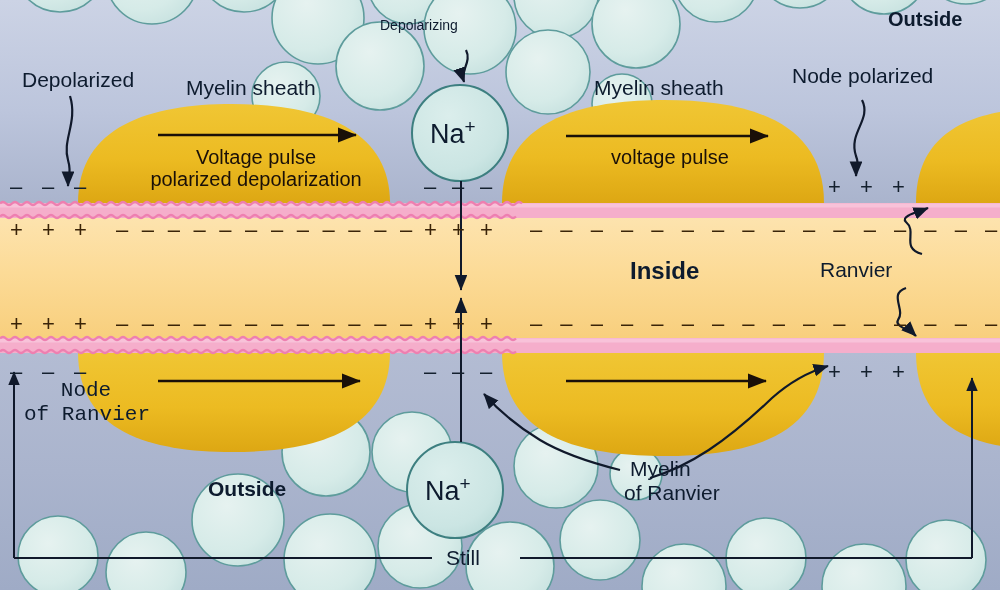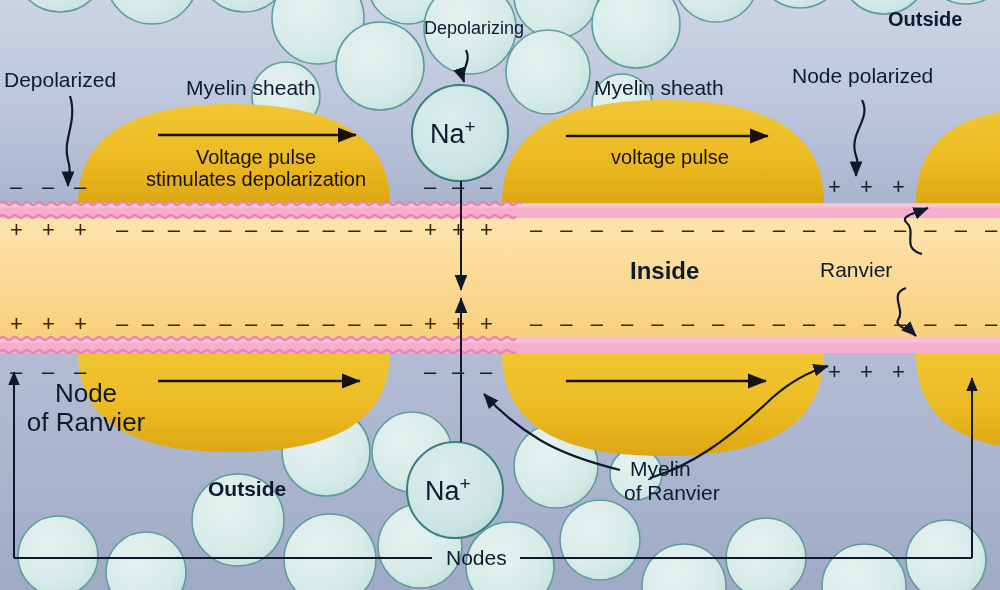--- a/index.html
+++ b/index.html
@@ -197,56 +197,56 @@
     </g>
 
     <g stroke="#10192b" stroke-width="2" fill="none">
       <line x1="14" y1="558" x2="432" y2="558"></line>
       <line x1="520" y1="558" x2="972" y2="558"></line>
     </g>
   </svg>
 
   <div class="lbl bold" style="left:888px; top:8px; font-size:20px;">Outside</div>
 
-  <div class="lbl" style="left:4px; top:68px; font-size:21px;">Depolarized</div>
-
-  <div class="lbl" style="left:424px; top:18px; font-size:18px;">Depolarizing</div>
+  <div class="lbl" style="left:22px; top:68px; font-size:21px;">Depolarized</div>
+
+  <div class="lbl" style="left:380px; top:18px; font-size:14px;">Depolarizing</div>
 
   <div class="lbl" style="left:792px; top:64px; font-size:21px;">Node polarized</div>
 
   <div class="lbl" style="left:186px; top:76px; font-size:21px;">Myelin sheath</div>
 
   <div class="lbl" style="left:594px; top:76px; font-size:21px;">Myelin sheath</div>
 
   <div class="lbl dark ctr" style="left:116px; top:146px; width:280px; font-size:20px;">
     <div>Voltage pulse</div>
-    <div>stimulates depolarization</div>
+    <div>polarized depolarization</div>
   </div>
 
   <div class="lbl dark ctr" style="left:570px; top:146px; width:200px; font-size:20px;">
     <div>voltage pulse</div>
   </div>
 
   <div class="lbl bold" style="left:630px; top:258px; font-size:24px;">Inside</div>
 
   <div class="lbl" style="left:820px; top:258px; font-size:21px;">Ranvier</div>
 
-  <div class="lbl ctr" style="left:24px; top:379px; width:124px; font-size:26px;">
+  <div class="lbl ctr" style="left:24px; top:379px; width:124px; font-size:21px;font-family:Liberation Mono, monospace;">
     <div>Node</div>
     <div>of Ranvier</div>
   </div>
 
   <div class="lbl bold" style="left:208px; top:477px; font-size:21px;">Outside</div>
 
   <div class="lbl" style="left:630px; top:457px; font-size:21px;">
     <div>Myelin</div>
     <div style="margin-left:-6px;">of Ranvier</div>
   </div>
 
-  <div class="lbl" style="left:446px; top:546px; font-size:21px;">Nodes</div>
+  <div class="lbl" style="left:446px; top:546px; font-size:21px;">Still</div>
 
   <div class="lbl" style="left:430px; top:116px; font-size:27px;">
     <span>Na</span><sup style="font-size:19px;">+</sup>
   </div>
   <div class="lbl" style="left:425px; top:473px; font-size:27px;">
     <span>Na</span><sup style="font-size:19px;">+</sup>
   </div>
 
   <div id="charge-layer">
       <div class="charge out" style="left: 10px; top: 176px; font-size: 22px;">–</div>

